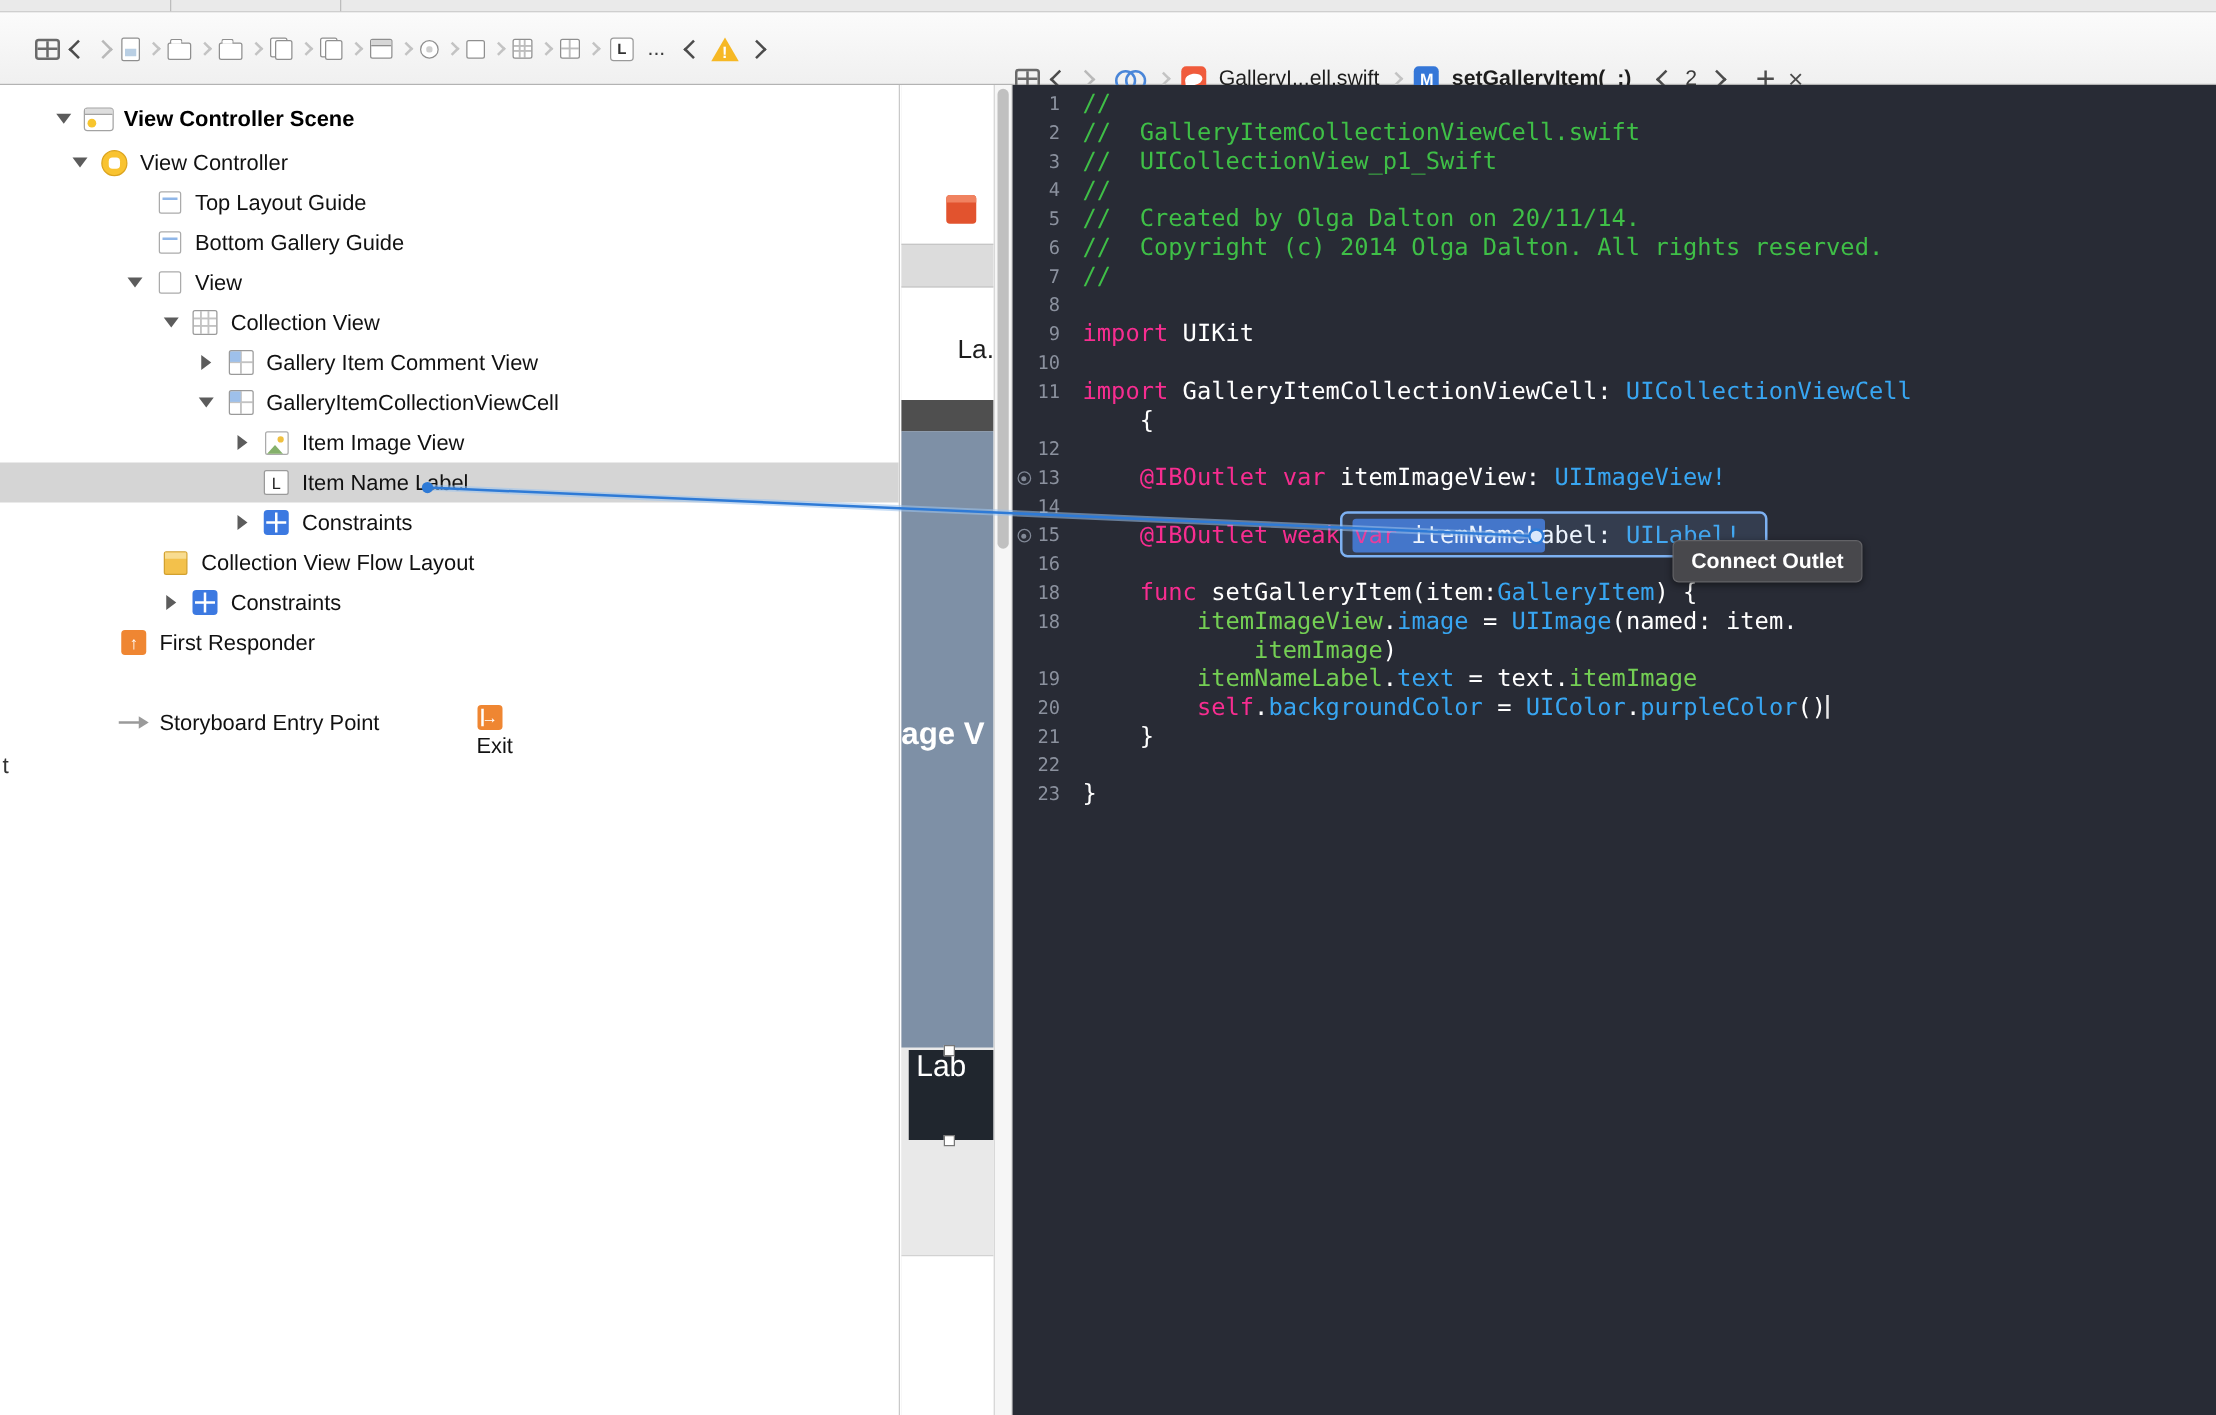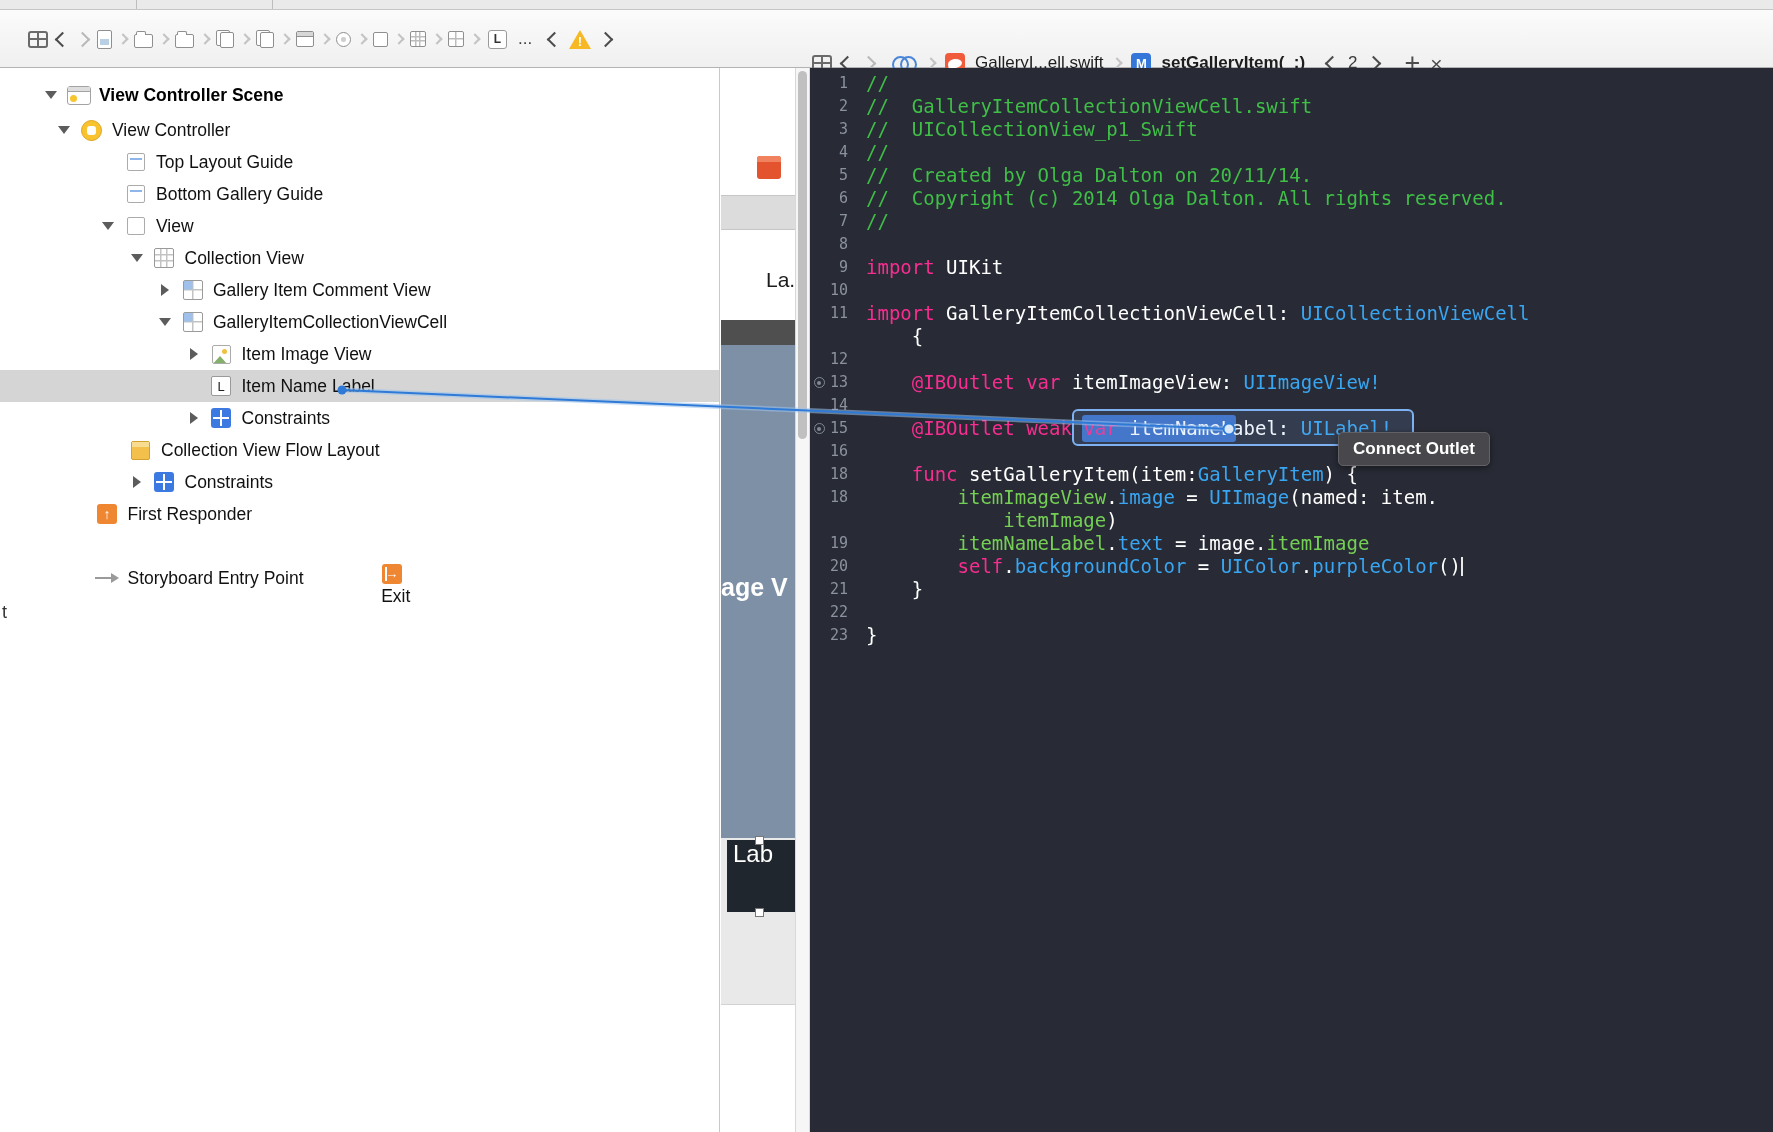--- a/index.html
+++ b/index.html
@@ -483,21 +483,21 @@
           <span class="lcode"><span class="w">        </span><span class="p">itemImageView</span><span class="w">.</span><span class="t">image</span><span class="w"> = </span><span class="t">UIImage</span><span class="w">(named: item.</span></span>
         </div>
         <div class="line">
           <span class="well"></span>
           <span class="lnum"></span>
           <span class="lcode"><span class="w">            </span><span class="p">itemImage</span><span class="w">)</span></span>
         </div>
         <div class="line">
           <span class="well"></span>
           <span class="lnum">19</span>
-          <span class="lcode"><span class="w">        </span><span class="p">itemNameLabel</span><span class="w">.</span><span class="t">text</span><span class="w"> = image.</span><span class="p">itemImage</span></span>
+          <span class="lcode"><span class="w">        </span><span class="p">itemNameLabel</span><span class="w">.</span><span class="t">text</span><span class="w"> = text.</span><span class="p">itemImage</span></span>
         </div>
         <div class="line">
           <span class="well"></span>
           <span class="lnum">20</span>
           <span class="lcode"><span class="w">        </span><span class="k">self</span><span class="w">.</span><span class="t">backgroundColor</span><span class="w"> = </span><span class="t">UIColor</span><span class="w">.</span><span class="t">purpleColor</span><span class="w">()</span><span class="caret"></span></span>
         </div>
         <div class="line">
           <span class="well"></span>
           <span class="lnum">21</span>
           <span class="lcode"><span class="w">    }</span></span>

